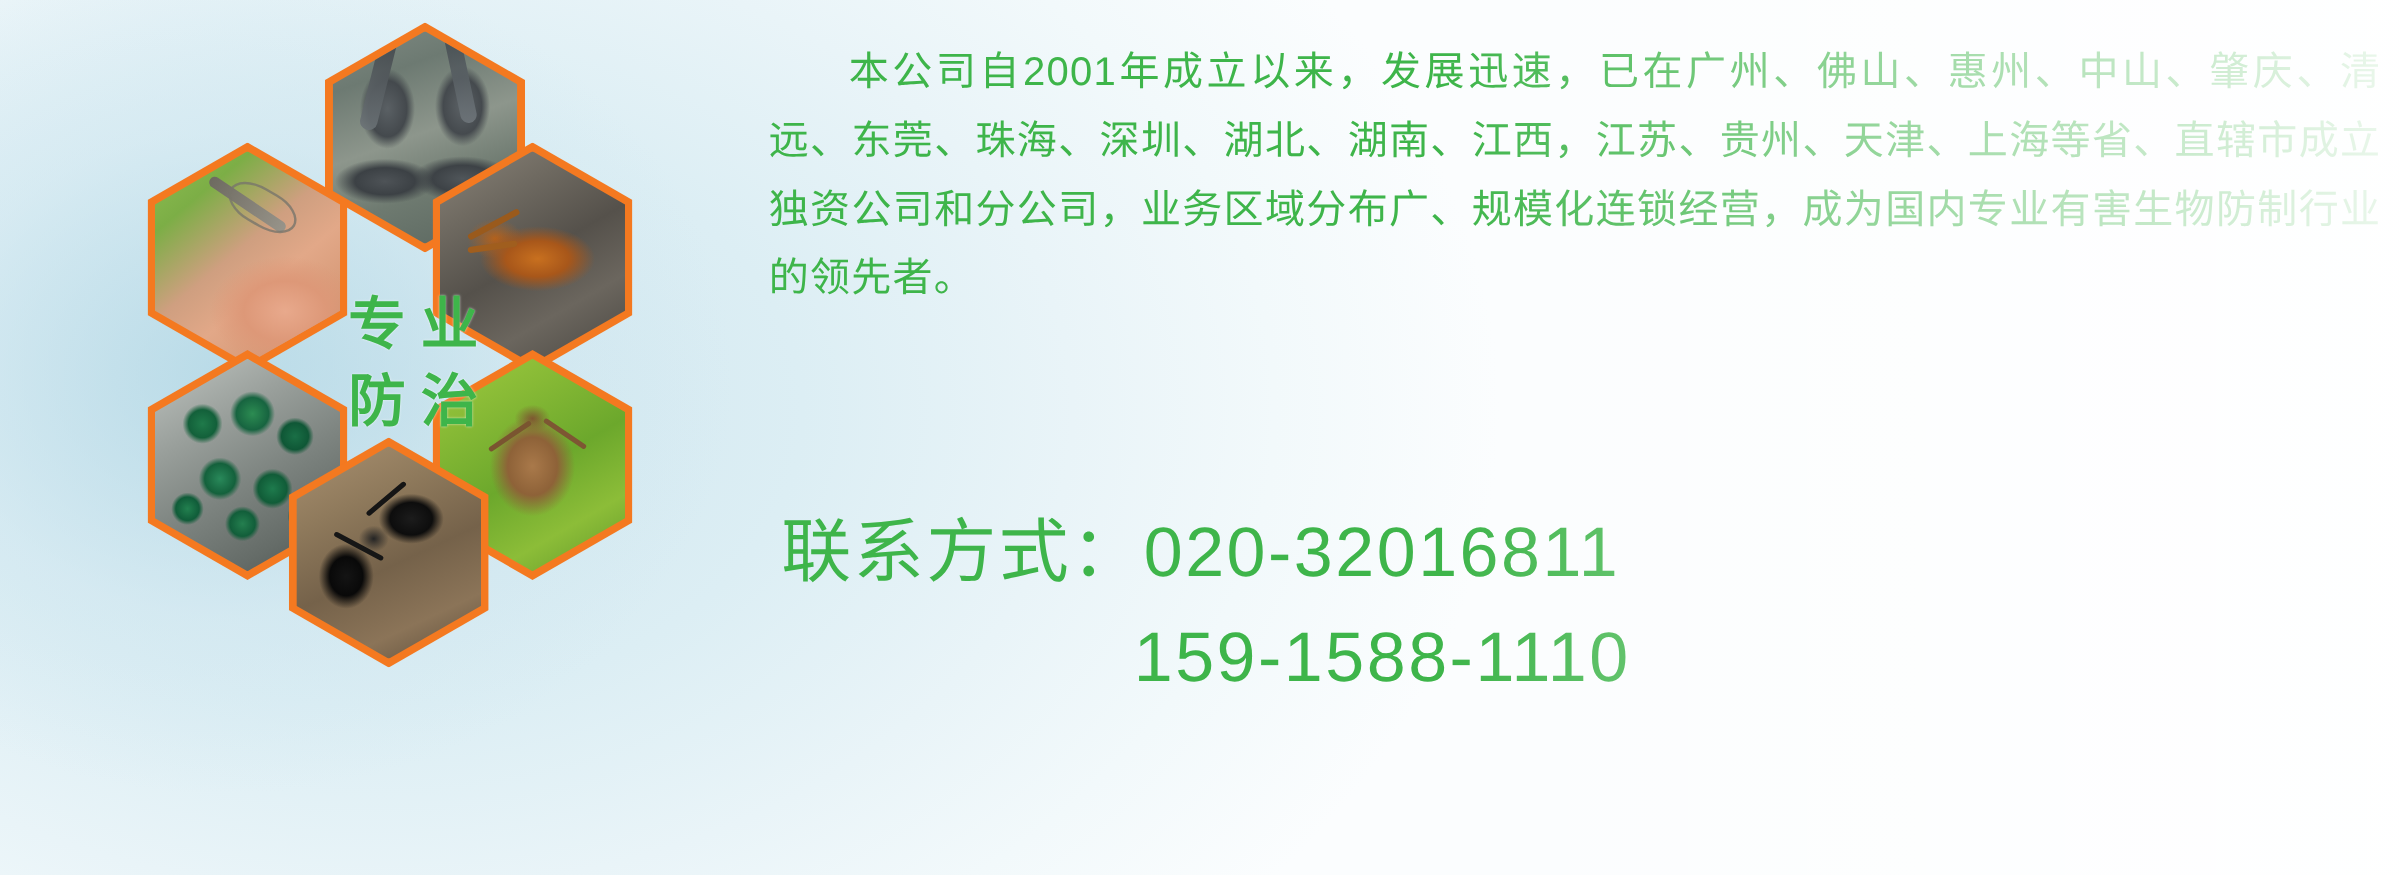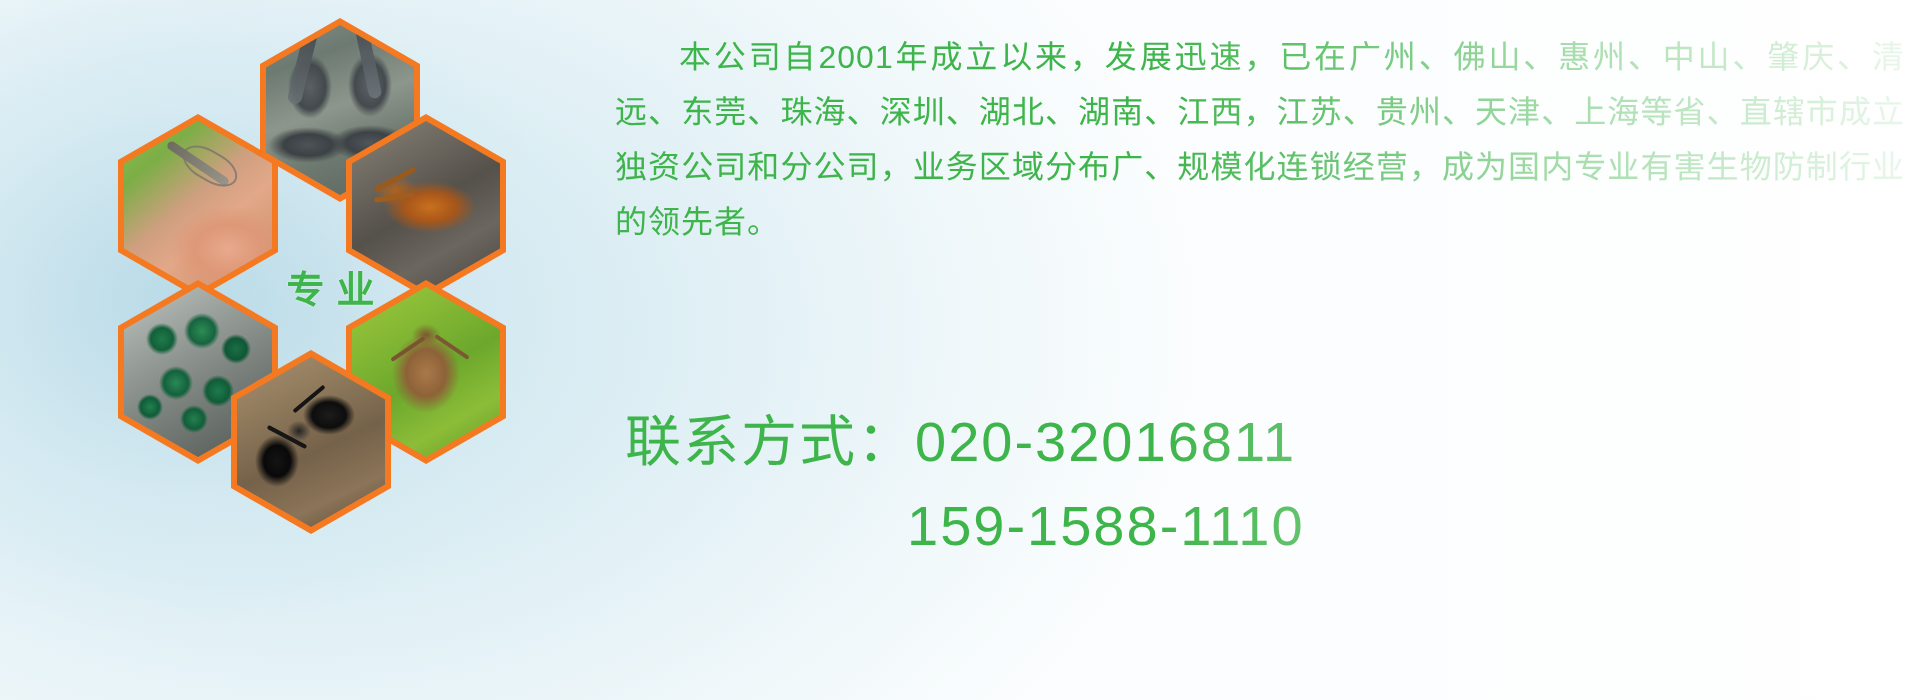--- a/index.html
+++ b/index.html
@@ -38,21 +38,21 @@
     clip-path:polygon(50% 0%,100% 25%,100% 75%,50% 100%,0% 75%,0% 25%);
     overflow:hidden;
   }
   .hex .inner .art{position:absolute;left:0;top:0;width:100%;height:100%;}
   .hex-label{
     position:absolute;left:160px;top:185px;width:165px;height:190px;
     display:flex;flex-direction:column;align-items:center;justify-content:center;
     z-index:6;
   }
   .hex-label span{
-    color:#3eb54a;font-weight:bold;font-size:38px;letter-spacing:12px;
+    color:#3eb54a;font-weight:bold;font-size:46px;letter-spacing:12px;
     line-height:62px;text-indent:12px;
     text-shadow:0 0 2px rgba(255,255,255,.7);
   }
 
   
   .h-rats   {left:172px; top:8px;}
   .h-roach  {left:258px; top:104px;}
   .h-mosq   {left:30px;  top:104px;}
   .h-flies  {left:30px;  top:270px;}
   .h-bug    {left:258px; top:270px;}
@@ -202,20 +202,21 @@
     </div>
 
     <div class="hex h-ant">
       <div class="inner">
         <div class="art art-ant"></div>
       </div>
     </div>
 
     <div class="hex-label">
       <span>专业</span>
+      <span>防治</span>
     </div>
   </div>
 
   <div class="content">
     <div class="intro">
       <p class="first">本公司自2001年成立以来，发展迅速，已在广州、佛山、惠州、中山、肇庆、清远、东莞、珠海、深圳、湖北、湖南、江西，江苏、贵州、天津、上海等省、直辖市成立独资公司和分公司，业务区域分布广、规模化连锁经营，成为国内专业有害生物防制行业的领先者。</p>
     </div>
   </div>
 
   <div class="contact">

